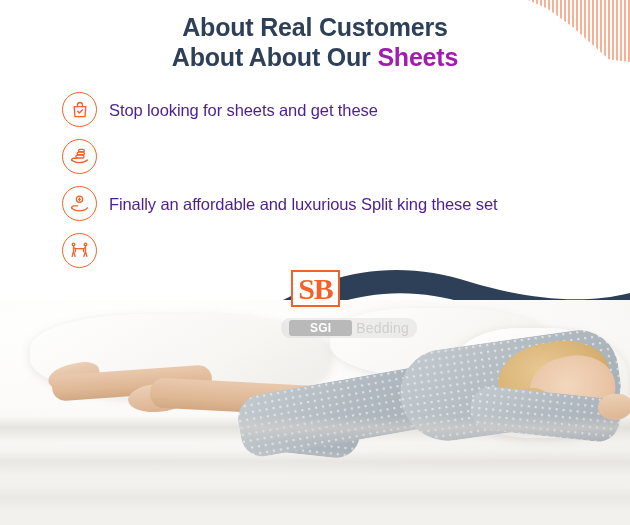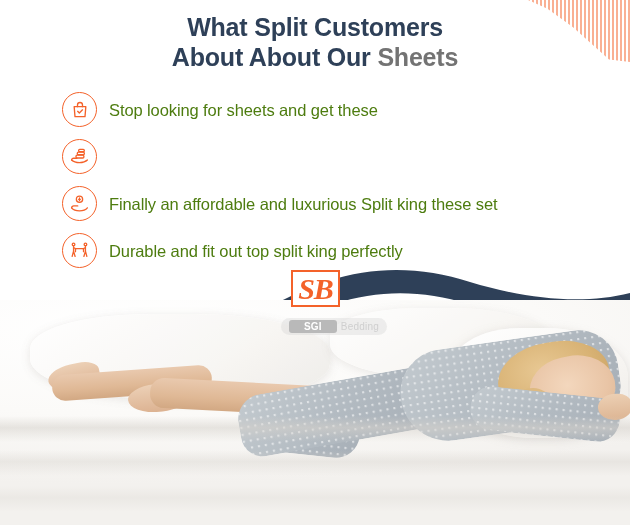--- a/index.html
+++ b/index.html
@@ -44,21 +44,21 @@
     top: 12px;
     left: 0;
     width: 630px;
     text-align: center;
     font-size: 25px;
     line-height: 30px;
     font-weight: bold;
     letter-spacing: -0.2px;
     color: #2e4058;
   }
-  .headline .accent { color: #737373; }
+  .headline .accent { color: #a21caf; }
 
   
   .bullets {
     position: absolute;
     top: 86px;
     left: 62px;
     width: 560px;
   }
   .bullet-row {
     position: relative;
@@ -75,21 +75,21 @@
     box-sizing: border-box;
     display: flex;
     align-items: center;
     justify-content: center;
   }
   .bullet-icon svg { display: block; }
   .bullet-text {
     margin-left: 12px;
     font-size: 16.5px;
     line-height: 20px;
-    color: #4d7c0f;
+    color: #4c1d95;
     letter-spacing: -0.1px;
     white-space: nowrap;
   }
 
   
   .wave {
     position: absolute;
     left: 0;
     top: 256px;
     width: 630px;
@@ -199,21 +199,20 @@
     left: 291px;
     top: 270px;
     width: 49px;
     height: 37px;
     box-sizing: border-box;
     border: 2.5px solid #f4622a;
     background: #ffffff;
     display: flex;
     align-items: center;
     justify-content: center;
-    font-style: italic;
   }
   .logo-text {
     font-family: "Liberation Serif", serif;
     font-size: 30px;
     line-height: 30px;
     font-weight: bold;
     color: #f4622a;
     letter-spacing: -1px;
   }
   .watermark {
@@ -221,43 +220,43 @@
     left: 281px;
     top: 318px;
     display: flex;
     align-items: center;
     gap: 4px;
     padding: 2px 8px;
     border-radius: 9px;
     background: rgba(210,210,210,.35);
   }
   .wm-badge {
-    font-size: 10px;
+    font-size: 12px;
     font-weight: bold;
     color: #ffffff;
     background: #b9b9b9;
     border-radius: 3px;
-    padding: 1px 15px;
+    padding: 1px 21px;
     letter-spacing: .2px;
   }
   .wm-label {
-    font-size: 10px;
+    font-size: 14px;
     color: #cfcfcf;
     letter-spacing: .2px;
   }
 </style>
 </head>
 <body>
 
 <div class="canvas">
 
   <div class="stripes"></div>
 
   <div class="headline">
-    <div>What Split Customers</div>
+    <div>About Real Customers</div>
     <div><span>About About Our </span><span class="accent">Sheets</span></div>
   </div>
 
   <div class="bullets">
 
     <div class="bullet-row">
       <div class="bullet-icon">
         <svg width="20" height="20" viewBox="0 0 24 24" fill="none" stroke="#f4622a" stroke-width="1.6" stroke-linecap="round" stroke-linejoin="round">
           <path d="M5 8h14l-1 12H6L5 8z"></path>
           <path d="M9 8V6a3 3 0 0 1 6 0v2"></path>
@@ -295,21 +294,20 @@
       <div class="bullet-icon">
         <svg width="21" height="21" viewBox="0 0 24 24" fill="none" stroke="#f4622a" stroke-width="1.5" stroke-linecap="round" stroke-linejoin="round">
           <circle cx="5.2" cy="5" r="1.5"></circle>
           <path d="M5.2 6.8v6M5.2 12.8l-1.6 6M5.2 12.8l1.8 6M5.2 8.6l2.6 1.4"></path>
           <circle cx="18.8" cy="5" r="1.5"></circle>
           <path d="M18.8 6.8v6M18.8 12.8l1.6 6M18.8 12.8l-1.8 6M18.8 8.6l-2.6 1.4"></path>
           <path d="M7.4 9.9h9.2"></path>
           <path d="M7.4 9.9v3.4M16.6 9.9v3.4"></path>
         </svg>
       </div>
-      <div class="bullet-text">Durable and fit out top split king perfectly</div>
     </div>
 
   </div>
 
   <svg class="wave" viewBox="0 0 630 110" preserveAspectRatio="none">
     <path d="M -10 60 C 90 128 160 126 250 64 C 330 10 400 4 470 26 C 530 44 590 50 640 34 L 640 56 C 590 72 530 66 468 48 C 402 28 338 34 262 84 C 164 150 84 150 -10 82 Z" fill="#2e4058"></path>
   </svg>
 
   <div class="photo">
     <div class="bed-base"></div>

